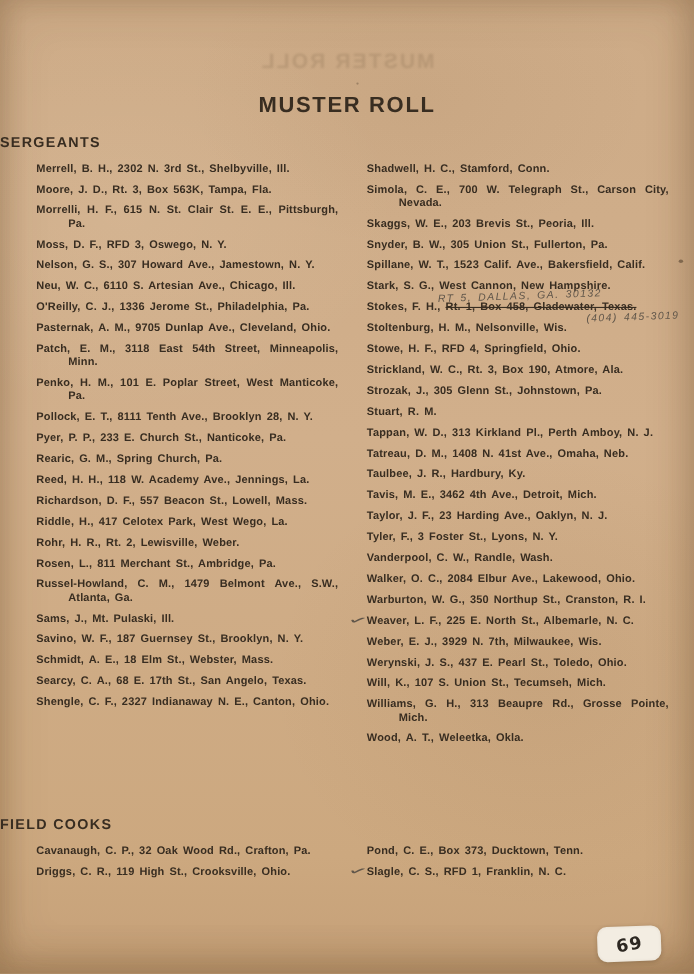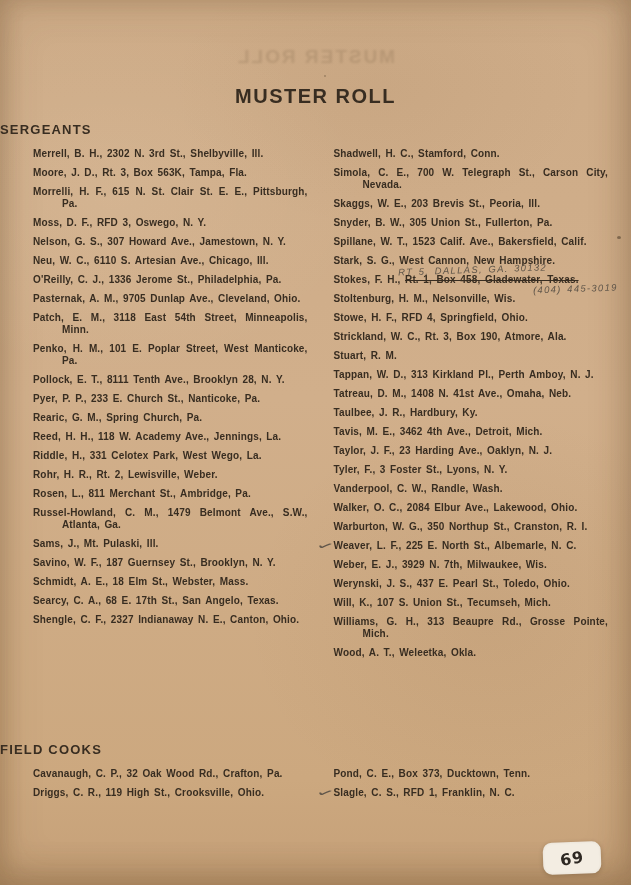--- a/index.html
+++ b/index.html
@@ -97,41 +97,43 @@
         <div class="entry">Nelson, G. S., 307 Howard Ave., Jamestown, N. Y.</div>
         <div class="entry">Neu, W. C., 6110 S. Artesian Ave., Chicago, Ill.</div>
         <div class="entry">O'Reilly, C. J., 1336 Jerome St., Philadelphia, Pa.</div>
         <div class="entry">Pasternak, A. M., 9705 Dunlap Ave., Cleveland, Ohio.</div>
         <div class="entry">Patch, E. M., 3118 East 54th Street, Minneapolis, Minn.</div>
         <div class="entry">Penko, H. M., 101 E. Poplar Street, West Manticoke, Pa.</div>
         <div class="entry">Pollock, E. T., 8111 Tenth Ave., Brooklyn 28, N. Y.</div>
         <div class="entry">Pyer, P. P., 233 E. Church St., Nanticoke, Pa.</div>
         <div class="entry">Rearic, G. M., Spring Church, Pa.</div>
         <div class="entry">Reed, H. H., 118 W. Academy Ave., Jennings, La.</div>
-        <div class="entry">Riddle, H., 331 Celotex Park, West Wego, La.</div>
+        <div class="entry">Richardson, D. F., 557 Beacon St., Lowell, Mass.</div>
+        <div class="entry">Riddle, H., 417 Celotex Park, West Wego, La.</div>
         <div class="entry">Rohr, H. R., Rt. 2, Lewisville, Weber.</div>
         <div class="entry">Rosen, L., 811 Merchant St., Ambridge, Pa.</div>
         <div class="entry">Russel-Howland, C. M., 1479 Belmont Ave., S.W., Atlanta, Ga.</div>
         <div class="entry">Sams, J., Mt. Pulaski, Ill.</div>
         <div class="entry">Savino, W. F., 187 Guernsey St., Brooklyn, N. Y.</div>
         <div class="entry">Schmidt, A. E., 18 Elm St., Webster, Mass.</div>
         <div class="entry">Searcy, C. A., 68 E. 17th St., San Angelo, Texas.</div>
         <div class="entry">Shengle, C. F., 2327 Indianaway N. E., Canton, Ohio.</div>
       </div>
     <div class="col">
         <div class="entry">Shadwell, H. C., Stamford, Conn.</div>
         <div class="entry">Simola, C. E., 700 W. Telegraph St., Carson City, Nevada.</div>
         <div class="entry">Skaggs, W. E., 203 Brevis St., Peoria, Ill.</div>
         <div class="entry">Snyder, B. W., 305 Union St., Fullerton, Pa.</div>
         <div class="entry">Spillane, W. T., 1523 Calif. Ave., Bakersfield, Calif.</div>
         <div class="entry">Stark, S. G., West Cannon, New Hampshire.</div>
         <div class="entry">Stokes, F. H., <span class="struck">Rt. 1, Box 458, Gladewater, Texas.</span><span class="hand hand-above">RT 5, DALLAS, GA. 30132</span><span class="hand hand-below">(404) 445-3019</span></div>
         <div class="entry">Stoltenburg, H. M., Nelsonville, Wis.</div>
         <div class="entry">Stowe, H. F., RFD 4, Springfield, Ohio.</div>
         <div class="entry">Strickland, W. C., Rt. 3, Box 190, Atmore, Ala.</div>
+        <div class="entry">Strozak, J., 305 Glenn St., Johnstown, Pa.</div>
         <div class="entry">Stuart, R. M.</div>
         <div class="entry">Tappan, W. D., 313 Kirkland Pl., Perth Amboy, N. J.</div>
         <div class="entry">Tatreau, D. M., 1408 N. 41st Ave., Omaha, Neb.</div>
         <div class="entry">Taulbee, J. R., Hardbury, Ky.</div>
         <div class="entry">Tavis, M. E., 3462 4th Ave., Detroit, Mich.</div>
         <div class="entry">Taylor, J. F., 23 Harding Ave., Oaklyn, N. J.</div>
         <div class="entry">Tyler, F., 3 Foster St., Lyons, N. Y.</div>
         <div class="entry">Vanderpool, C. W., Randle, Wash.</div>
         <div class="entry">Walker, O. C., 2084 Elbur Ave., Lakewood, Ohio.</div>
         <div class="entry">Warburton, W. G., 350 Northup St., Cranston, R. I.</div>

